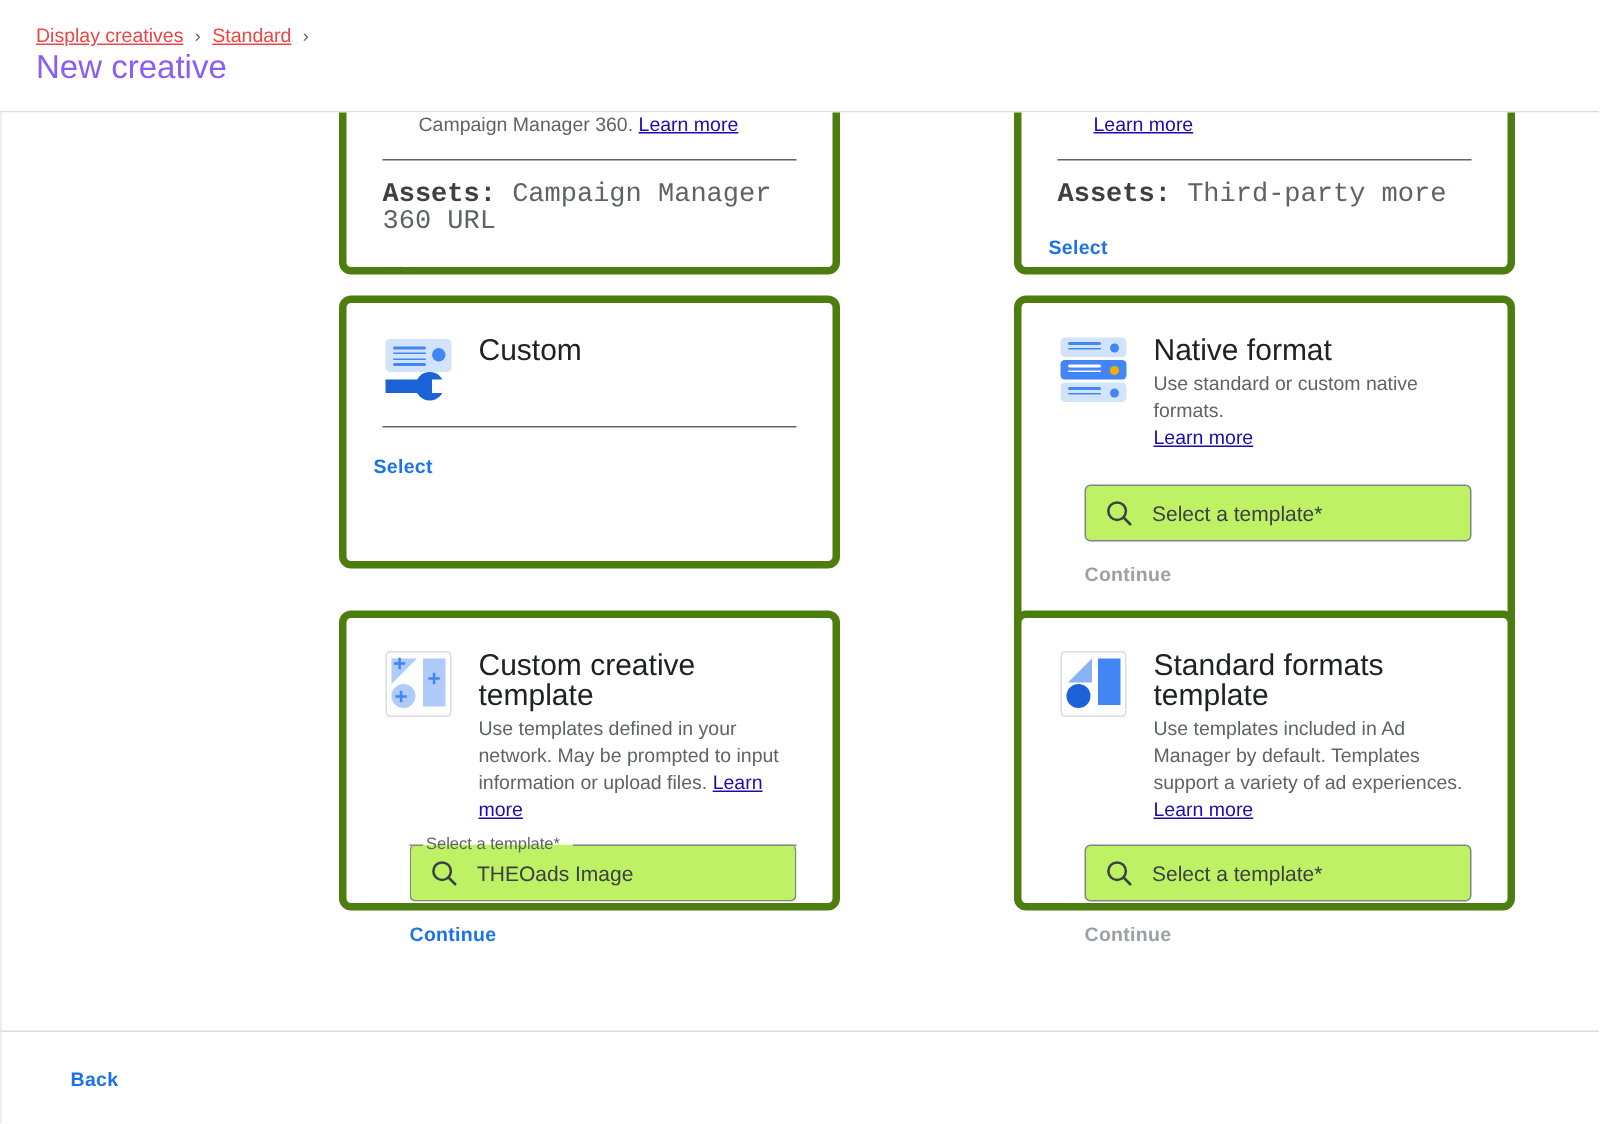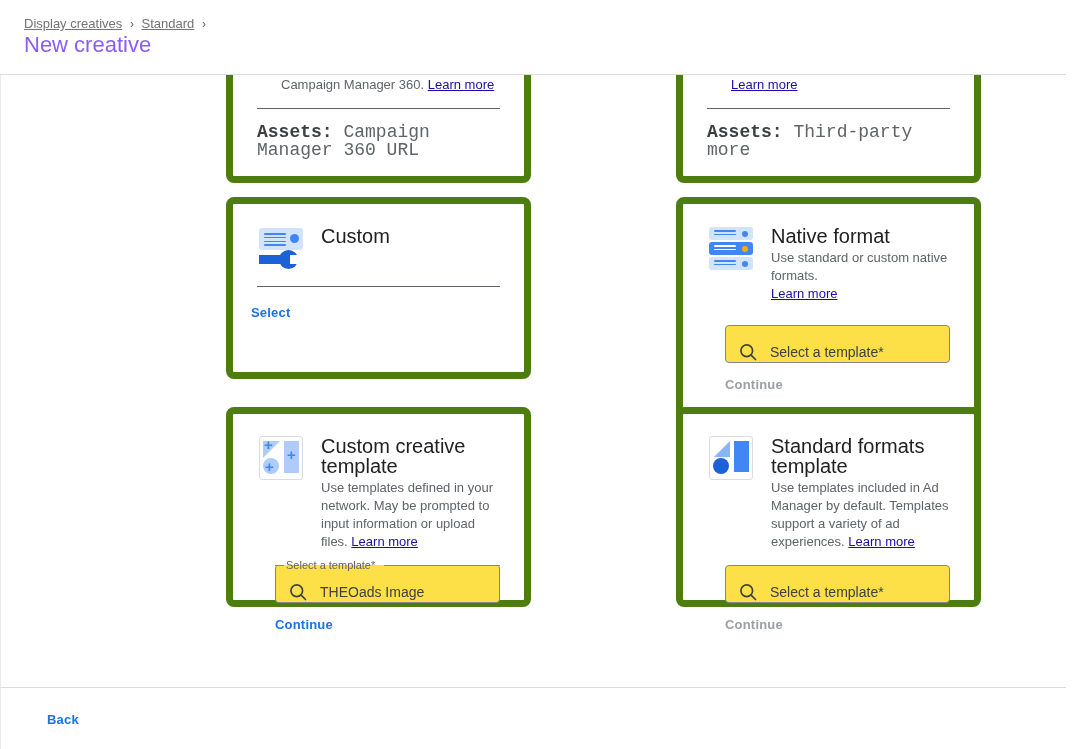--- a/index.html
+++ b/index.html
@@ -27,21 +27,21 @@
   }
   .breadcrumb {
     position: absolute;
     left: 24px; top: 15px;
     font-size: 13px;
     line-height: 18px;
     color: #5f6368;
     white-space: nowrap;
   }
   .crumb-link {
-    color: #737373;
+    color: #ef4444;
     text-decoration: underline;
     cursor: pointer;
   }
   .crumb-sep {
     color: #5f6368;
     margin: 0 4px;
     font-size: 12px;
   }
   .page-title {
     position: absolute;
@@ -62,23 +62,23 @@
     background: #fff;
     border-left: 1px solid #e8eaed;
     overflow: hidden;
   }
   .col-left  { position: absolute; left: 225px; width: 366px; }
   .col-right { position: absolute; left: 675px; width: 366px; }
 
   .card {
     position: absolute;
     background: #fff;
-    border: 7px solid #4d7c0f;
+    border: 5px solid #4d7c0f;
     border-radius: 8px;
-    width: 305px;
+    width: 334px;
   }
   .card-inner { padding: 0 24px; }
 
   .card-row {
     display: flex;
     align-items: flex-start;
     padding-top: 20px;
   }
   .card-icon {
     width: 48px; height: 48px;
@@ -147,23 +147,23 @@
   }
 
   
   .field-area { padding: 6px 24px 0 42px; }
   .field {
     position: relative;
     height: 38px;
     border: 1px solid #80868b;
     border-radius: 4px;
     display: flex;
-    align-items: flex-end;
+    align-items: center;
     padding: 0 12px;
-    background: #fde047;
+    background: #bef264;
     cursor: text;
   }
   .field-notched { border-top-color: transparent; }
   .field-notch-l, .field-notch-r {
     position: absolute;
     top: -1px;
     height: 1px;
     background: #80868b;
   }
   .field-notch-l { left: -1px; width: 9px; }

